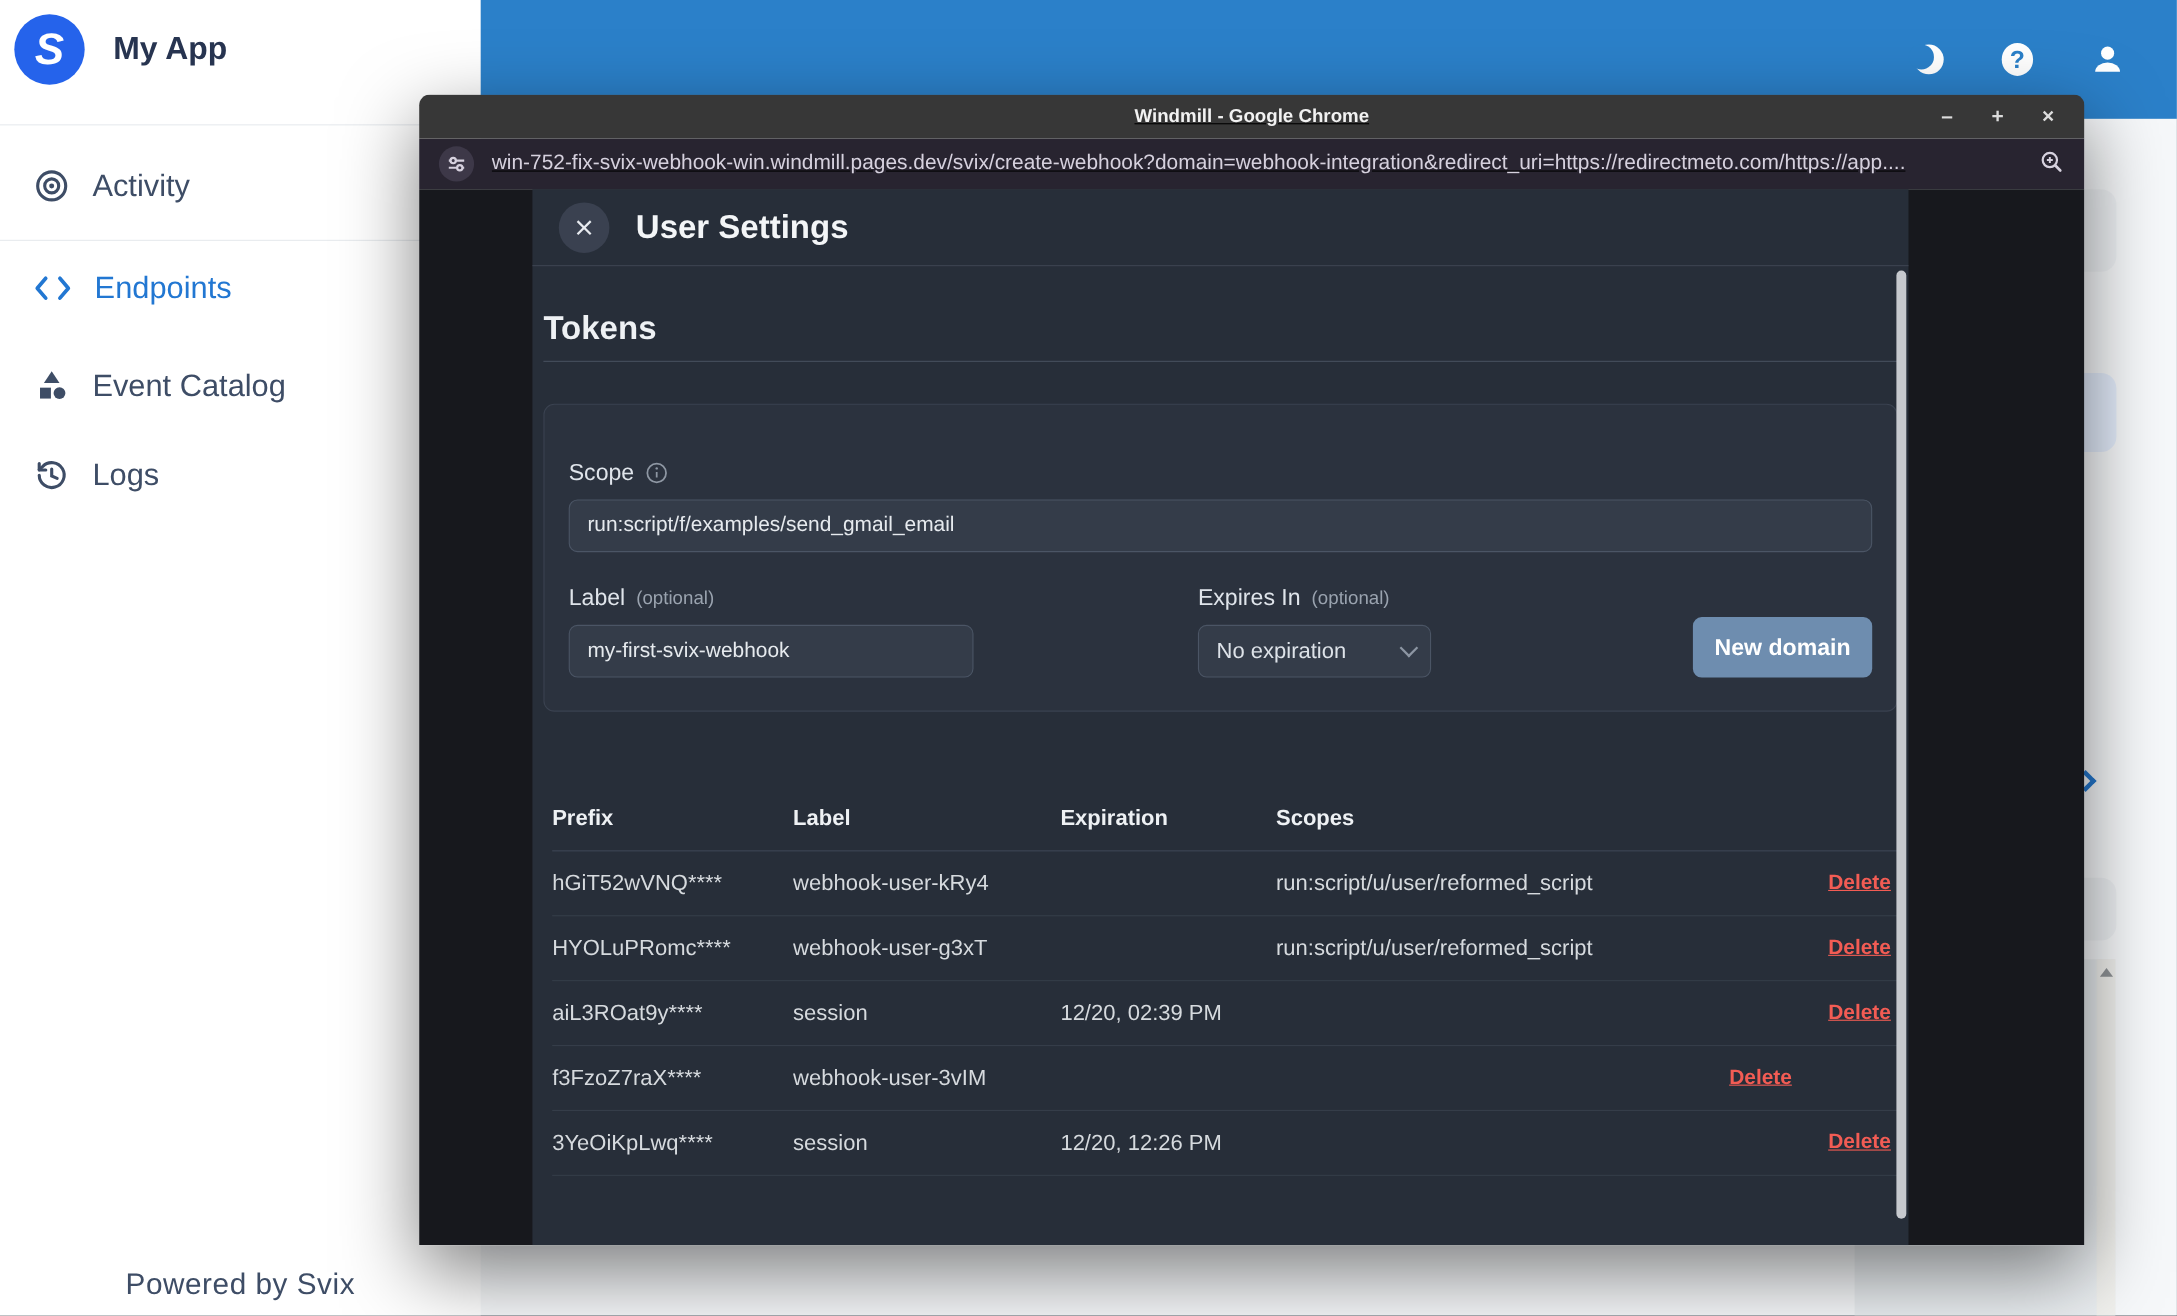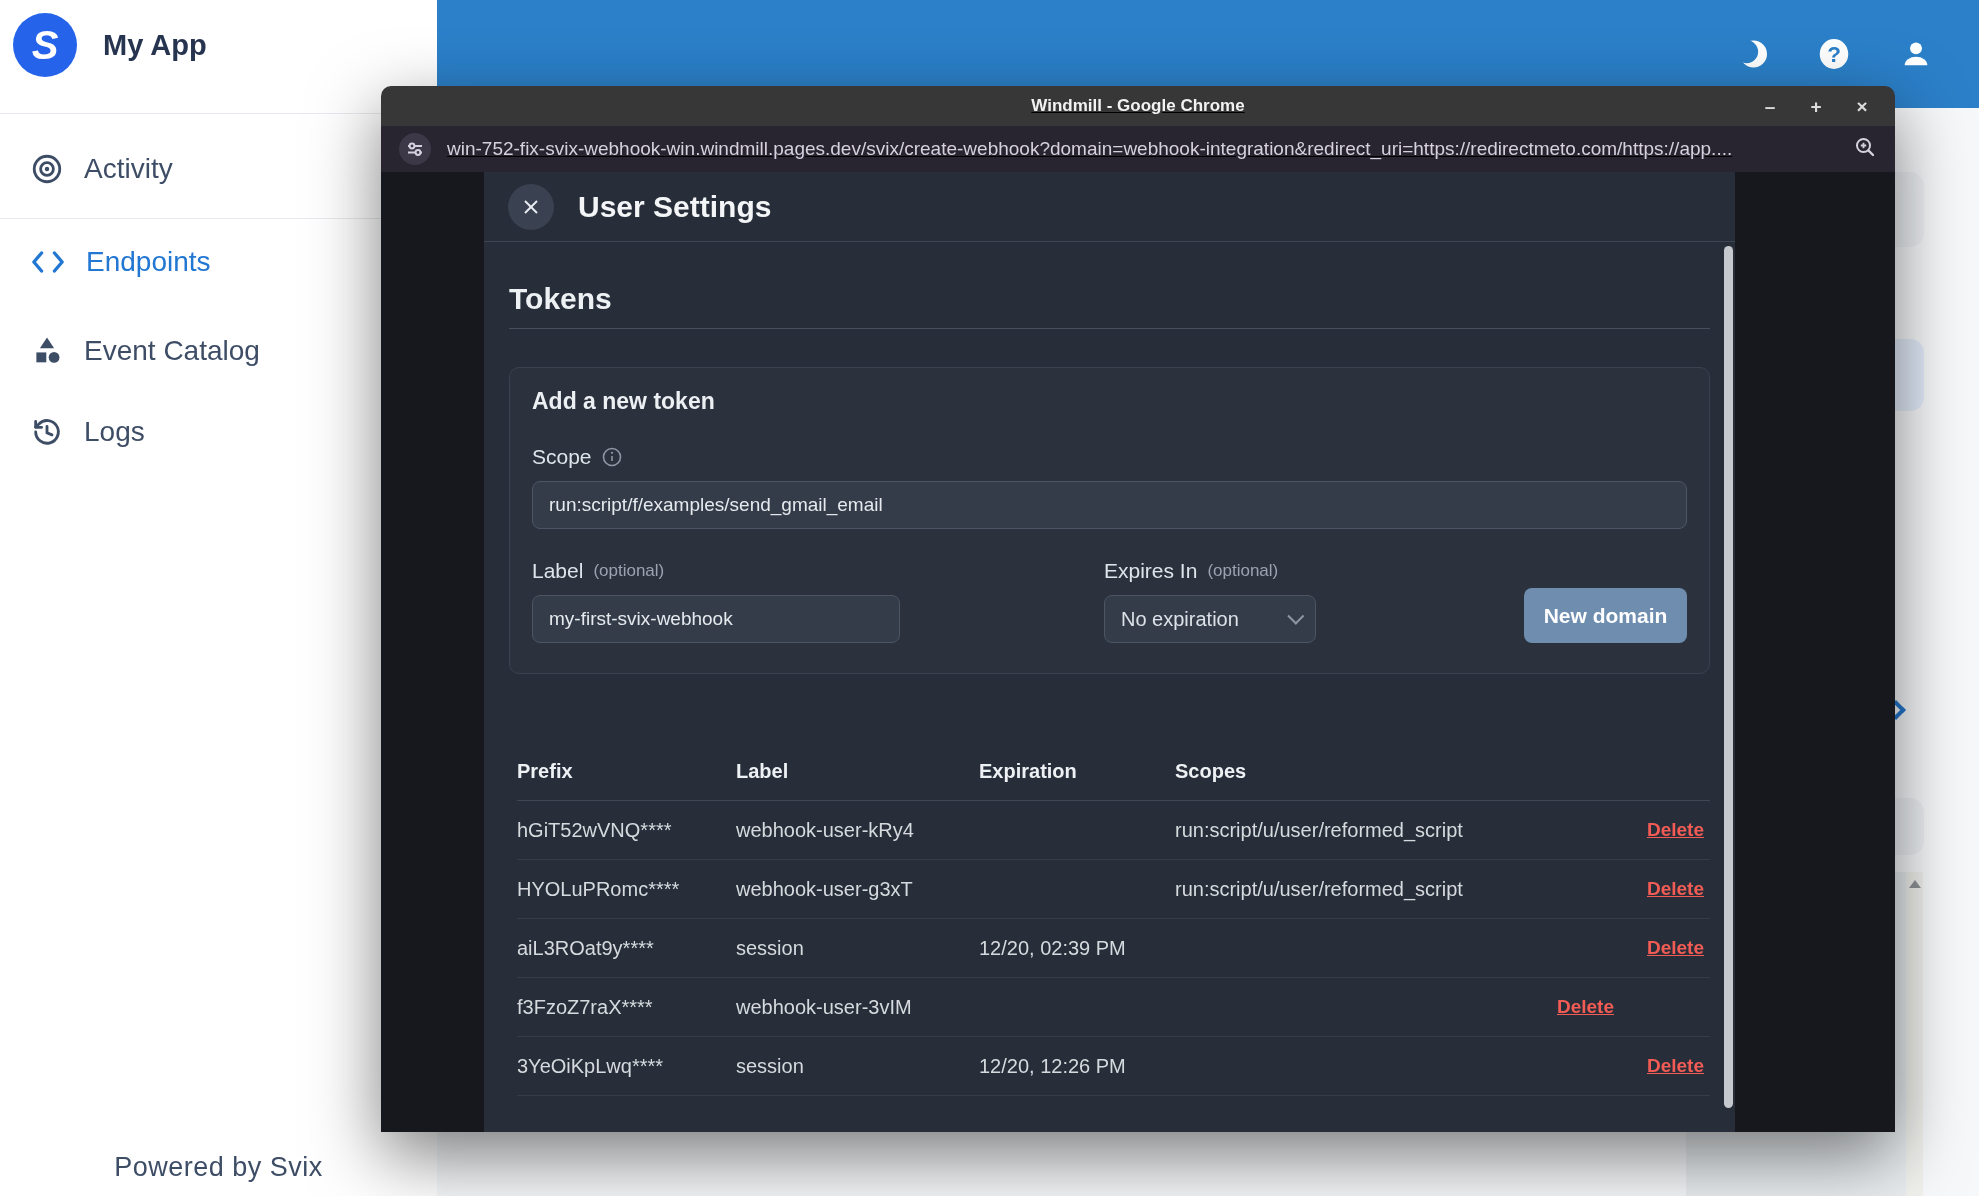--- a/index.html
+++ b/index.html
@@ -43,21 +43,21 @@
   .site-icon { width:32px; height:32px; border-radius:50%; background:#3d3848; display:flex; align-items:center; justify-content:center; flex:0 0 auto; }
   .url-text { color:#d6d1de; font-size:19px; white-space:nowrap; overflow:hidden; flex:1 1 auto; }
   .zoom-icon { flex:0 0 auto; }
 
   .chrome-content { position:relative; height:960px; background:#17181d; }
   .drawer { position:absolute; left:103px; top:0; width:1251px; height:960px; background:#272e39; }
   .drawer-header { height:70px; display:flex; align-items:center; gap:24px; padding-left:24px; border-bottom:1px solid #3d4452; }
   .close-btn { width:46px; height:46px; border-radius:50%; background:#3a4150; color:#e8ebf0; font-size:26px; display:flex; align-items:center; justify-content:center; cursor:pointer; }
   .drawer-title { color:#f3f5f7; font-size:30px; font-weight:600; }
 
-  .drawer-body { position:relative; padding:0 25px; }
+  .drawer-body { position:relative; padding:0 10px; }
   .tokens-h { margin-top:40px; color:#eef1f4; font-size:30px; font-weight:bold; padding-bottom:12px; border-bottom:1px solid #464f5e; }
   .tokens-sub { margin-top:10px; color:#99a2ae; font-size:19px; font-style:italic; }
 
   .card { margin-top:38px; background:#2b323e; border:1.5px solid #3a4250; border-radius:10px; padding:20px 22px 30px 22px; }
   .card-h { color:#edf0f3; font-size:23px; font-weight:bold; }
   .field-label { display:flex; align-items:center; gap:10px; color:#dfe4ea; font-size:21px; margin-top:30px; }
   .opt { color:#9aa3af; font-size:17px; }
   .text-input { margin-top:12px; height:48px; background:#343c49; border:1px solid #4b5565; border-radius:8px; color:#e6eaee; font-size:19px; padding:0 16px; font-family:"Liberation Sans",sans-serif; width:100%; display:block; }
   .form-row { display:flex; align-items:flex-end; }
   .col-label { width:572px; }
@@ -204,21 +204,20 @@
             <line x1="16" y1="4" x2="4" y2="16" stroke="#e8ebf0" stroke-width="2"></line>
           </svg>
         </div>
         <div class="drawer-title">User Settings</div>
       </div>
 
       <div class="drawer-body">
         <div class="tokens-h">Tokens</div>
 
         <div class="card">
-          <div class="card-h">Add a new token</div>
 
           <div class="field-label">
             <span>Scope</span>
             <svg width="20" height="20" viewBox="0 0 20 20">
               <circle cx="10" cy="10" r="8.5" fill="none" stroke="#8e97a3" stroke-width="1.6"></circle>
               <line x1="10" y1="9" x2="10" y2="14" stroke="#8e97a3" stroke-width="1.6"></line>
               <circle cx="10" cy="5.8" r="1.1" fill="#8e97a3"></circle>
             </svg>
           </div>
           <input class="text-input" type="text" value="run:script/f/examples/send_gmail_email" style="">

